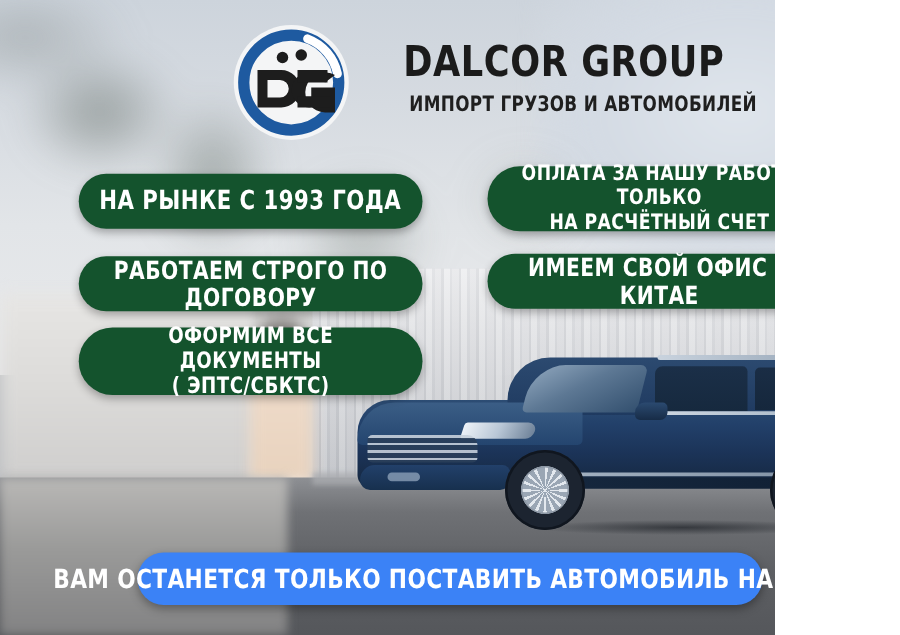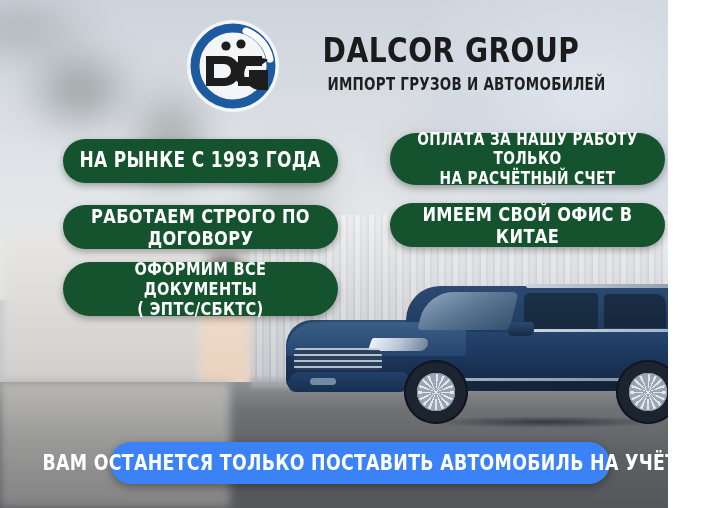--- a/index.html
+++ b/index.html
@@ -1,20 +1,20 @@
 <!DOCTYPE html>
 <html><head>
 <meta charset="utf-8">
 <style>
   html,body{margin:0;padding:0;background:#fff;}
   body{font-family:"Liberation Sans",sans-serif;}
 
   #ad{
     position:relative;
-    width:668px;height:508px;
+    width:620px;height:508px;
     overflow:hidden;
     background:#b9bcc0;
   }
 
   
   .bg{position:absolute;inset:0;overflow:hidden;}
 
   .bg-sky{
     position:absolute;left:0;top:0;width:720px;height:300px;
     background:linear-gradient(180deg,#cdd4dc 0%,#d6dbe1 28%,#e2e5e8 60%,#e9eaec 100%);

